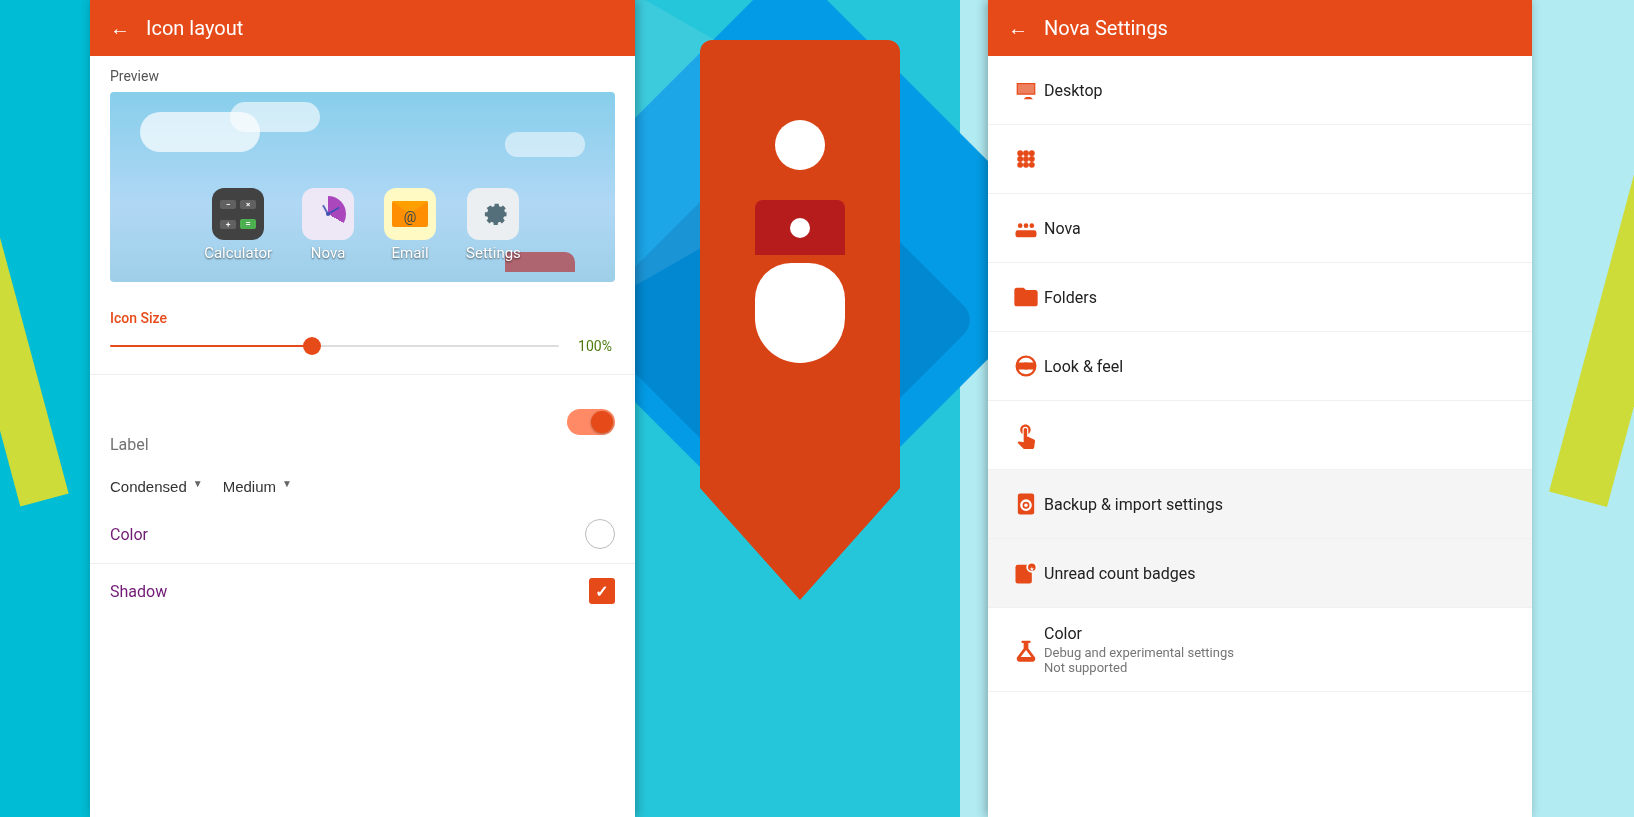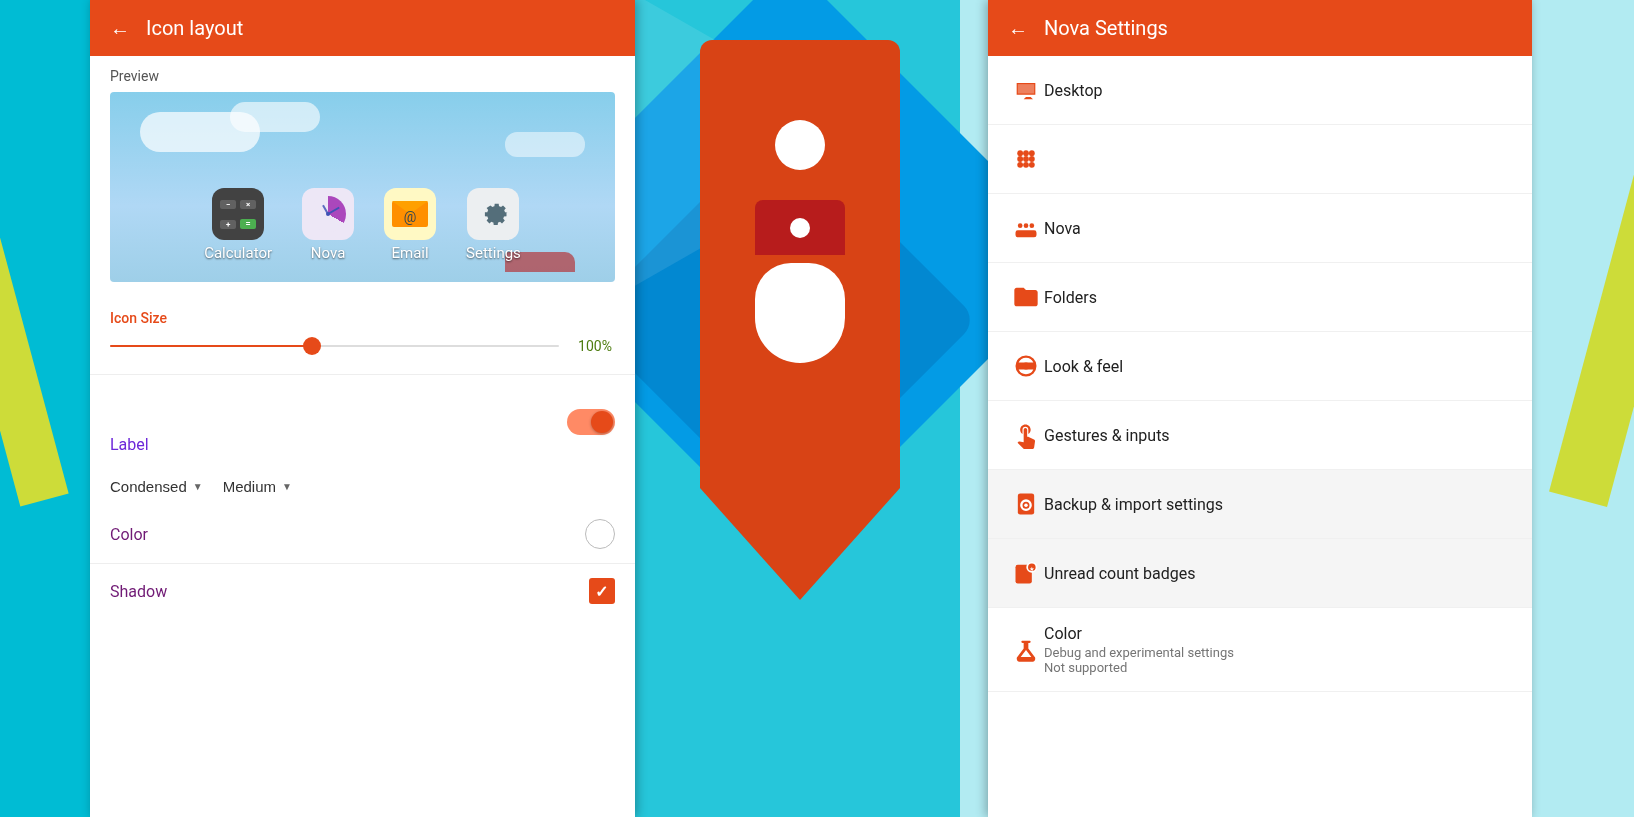--- a/index.html
+++ b/index.html
@@ -342,21 +342,21 @@
     }
 
     .toggle-row {
       display: flex;
       align-items: center;
       justify-content: space-between;
       padding: 10px 20px;
     }
     .toggle-label {
       font-size: 16px;
-      color: #6d28d9;
+      color: #737373;
       margin-top: 46px;
     }
     .toggle-switch {
       width: 48px; height: 26px;
       background: #FF8A65;
       border-radius: 13px;
       position: relative;
     }
     .toggle-thumb {
       position: absolute;
@@ -368,21 +368,20 @@
     }
 
     .dropdown-row {
       display: flex;
       align-items: center;
       gap: 20px;
       padding: 10px 20px;
     }
     .dropdown-btn {
       display: flex;
-      align-items: center;
       gap: 6px;
       font-size: 15px;
       color: #333;
       background: none;
       border: none;
       cursor: pointer;
       padding: 4px 0;
     }
     .dropdown-arrow {
       font-size: 10px;
@@ -682,23 +681,20 @@
         <div class="settings-item-title">Look &amp; feel</div>
       </div>
     </div>
 
     <div class="settings-item">
       <div class="settings-item-icon">
         <svg width="28" height="28" viewBox="0 0 24 24" fill="#E64A19">
           <path d="M9 11.24V7.5a2.5 2.5 0 0 1 5 0v3.74c1.21-.81 2-2.18 2-3.74C16 5.01 13.99 3 11.5 3S7 5.01 7 7.5c0 1.56.79 2.93 2 3.74zm9.84 4.63l-4.54-2.26c-.17-.07-.35-.11-.54-.11H13v-6c0-.83-.67-1.5-1.5-1.5S10 6.67 10 7.5v10.74l-3.43-.72c-.08-.01-.15-.03-.24-.03-.31 0-.59.13-.79.33l-.79.8 4.94 4.94c.27.27.65.44 1.06.44h6.79c.75 0 1.33-.55 1.44-1.28l.75-5.27c.01-.07.02-.14.02-.2 0-.62-.38-1.16-.91-1.38z"></path>
         </svg>
       </div>
-      <div class="settings-item-text">
-        <div class="settings-item-title">Gestures &amp; inputs</div>
-      </div>
     </div>
 
     <div class="settings-item" style="background:#f5f5f5;">
       <div class="settings-item-icon">
         <svg width="28" height="28" viewBox="0 0 24 24" fill="#E64A19">
           <rect x="5" y="3" width="14" height="18" rx="2"></rect>
           <circle cx="12" cy="13" r="4" fill="none" stroke="white" stroke-width="2"></circle>
           <circle cx="12" cy="13" r="1.5" fill="white"></circle>
         </svg>
       </div>

